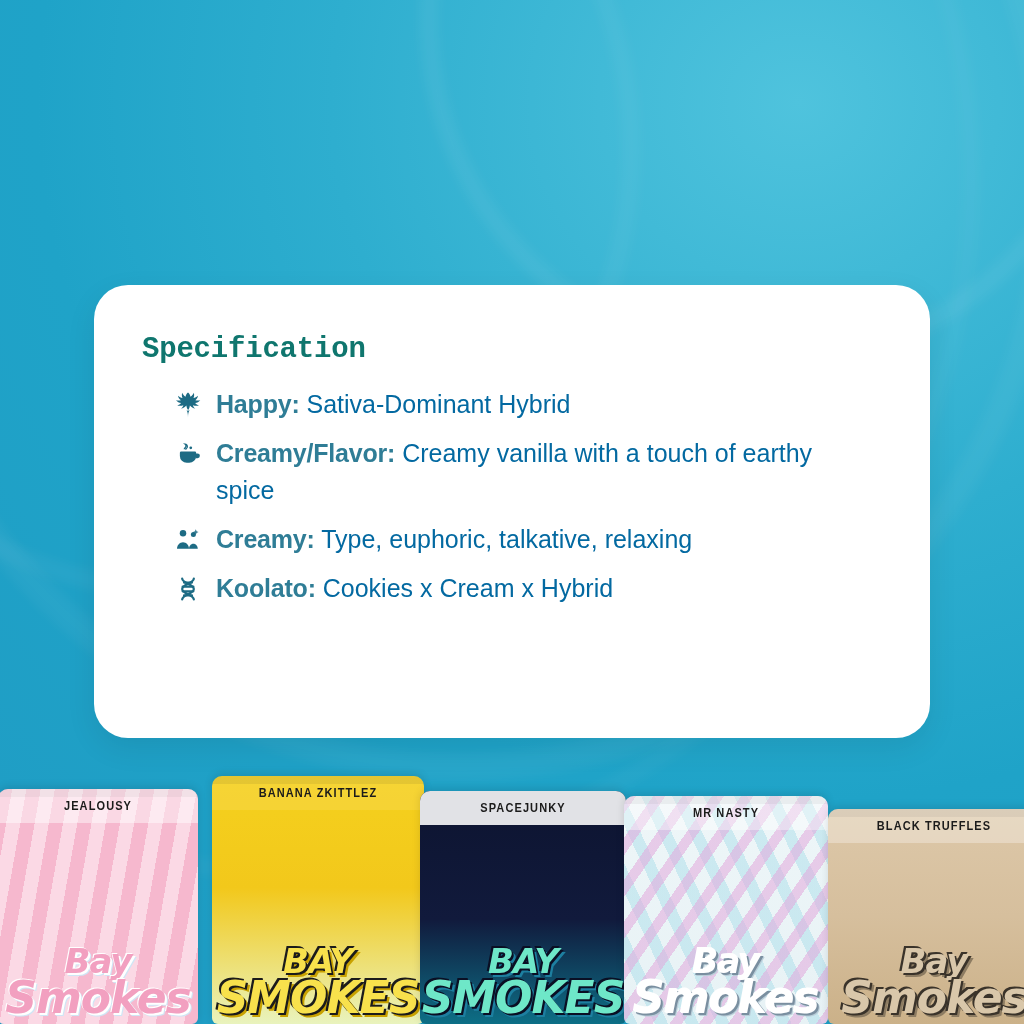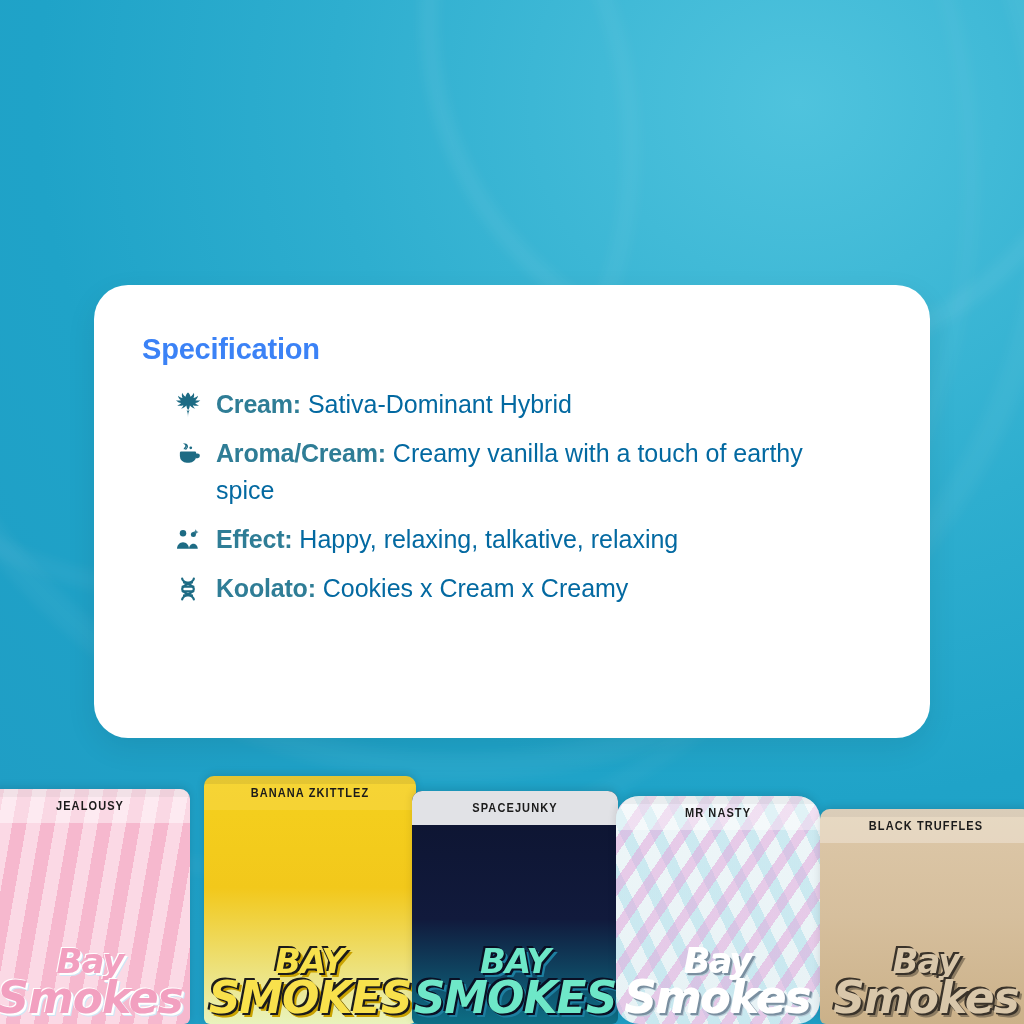--- a/index.html
+++ b/index.html
@@ -40,24 +40,25 @@
     height: 453px;
     background: #ffffff;
     border-radius: 34px;
     box-shadow: 0 10px 30px rgba(0,0,0,0.08);
     padding: 48px 52px 0 46px;
   }
 
   .spec-title {
     font-size: 29px;
     font-weight: bold;
-    color: #3b82f6;
+    color: #0f766e;
     letter-spacing: -0.2px;
     margin-bottom: 20px;
     margin-left: 2px;
+    font-family: Liberation Mono, monospace;
   }
 
   .spec-list { list-style: none; }
 
   .spec-row {
     display: flex;
     align-items: flex-start;
     margin-bottom: 12px;
     padding-left: 28px;
   }
@@ -96,20 +97,21 @@
     width: 1024px;
     height: 250px;
   }
 
   .pouch {
     position: absolute;
     bottom: 0;
     border-radius: 10px 10px 6px 6px;
     overflow: hidden;
     box-shadow: 0 -2px 8px rgba(0,0,0,0.12);
+    margin-left: 8px;
   }
 
   .pouch .top-strip {
     position: absolute;
     top: 0; left: 0; right: 0;
     height: 34px;
     display: flex;
     align-items: center;
     justify-content: center;
     background: rgba(255,255,255,0.30);
@@ -162,21 +164,20 @@
   #pouch-3 .top-strip { background: rgba(255,255,255,0.88); justify-content: center; }
   #pouch-3 .brand { color: #6ee7c8; text-shadow: 2px 2px 0 #0a0f24, -2px -2px 0 #0a0f24, 4px 4px 0 #1d7fa0; }
 
   
   #pouch-4 {
     left: 616px; width: 204px; height: 228px;
     background:
       repeating-linear-gradient(125deg, rgba(226,168,220,0.55) 0 10px, rgba(255,255,255,0.0) 10px 24px),
       repeating-linear-gradient(65deg, rgba(163,219,232,0.45) 0 12px, rgba(255,255,255,0.0) 12px 28px),
       linear-gradient(180deg, #eef6f8 0%, #e7f2f5 100%);
-    border-radius: 23px;
   }
   #pouch-4 .top-strip { background: rgba(255,255,255,0.40); }
   #pouch-4 .brand { color: #ffffff; text-shadow: 2px 2px 0 #7a8fa0, -1px -1px 0 #ffffff, 3px 3px 0 #b9cdd8; }
 
   
   #pouch-5 {
     left: 820px; width: 212px; height: 215px;
     background: linear-gradient(180deg, #ddc8a9 0%, #d6bf9d 50%, #cbb189 100%);
   }
   #pouch-5 .top-strip { background: rgba(255,255,255,0.30); }
@@ -203,68 +204,68 @@
 
     <ul class="spec-list">
 
       <li class="spec-row">
         <span class="spec-icon">
           <svg width="30" height="30" viewBox="0 0 24 24" fill="#1d6b84">
             <path d="M12 22c0-3-.4-4.6-1.1-5.8.6.4 1.3.6 2 .6-1.2-1-2-2.6-2.2-4.4-1 1.3-2.6 2.2-4.4 2.4 1-.6 1.7-1.6 2-2.7-1.5.7-3.3.8-4.9.2 1.3-.2 2.4-.9 3.1-1.9-1.6-.2-3.1-1-4.1-2.3 1.3.5 2.7.5 3.9.1C5 7.3 4.2 6 4 4.6c1 1 2.3 1.6 3.6 1.7-.6-1.3-.7-2.8-.2-4.2.5 1.4 1.4 2.5 2.6 3.2.3-1.3 1-2.5 2-3.3 1 .8 1.7 2 2 3.3 1.2-.7 2.1-1.8 2.6-3.2.5 1.4.4 2.9-.2 4.2 1.3-.1 2.6-.7 3.6-1.7-.2 1.4-1 2.7-2.1 3.6 1.2.4 2.6.4 3.9-.1-1 1.3-2.5 2.1-4.1 2.3.7 1 1.8 1.7 3.1 1.9-1.6.6-3.4.5-4.9-.2.3 1.1 1 2.1 2 2.7-1.8-.2-3.4-1.1-4.4-2.4-.2 1.8-1 3.4-2.2 4.4.7 0 1.4-.2 2-.6C12.4 17.4 12 19 12 22z"></path>
           </svg>
         </span>
         <span class="spec-text">
-          <span class="spec-label">Cream:</span>
+          <span class="spec-label">Happy:</span>
           <span class="spec-value">Sativa-Dominant Hybrid</span>
         </span>
       </li>
 
 
       <li class="spec-row">
         <span class="spec-icon">
           <svg width="30" height="30" viewBox="0 0 24 24" fill="#1d6b84">
             <path d="M6.5 10h11a1 1 0 0 1 1 1v2.5A5.5 5.5 0 0 1 13 19h-2a5.5 5.5 0 0 1-5.5-5.5V11a1 1 0 0 1 1-1z"></path>
             <path d="M18 11.5h1.6a1.9 1.9 0 0 1 0 3.8H18z"></path>
             <path d="M9 8.2c0-1.1 1.4-1.4 1.4-2.6 0-.6-.3-1.1-.8-1.5.9.1 1.9.9 1.9 2 0 1.2-1.3 1.6-1.3 2.4" stroke="#1d6b84" stroke-width="1" fill="none"></path>
             <circle cx="14.2" cy="7" r="1.1"></circle>
           </svg>
         </span>
         <span class="spec-text">
-          <span class="spec-label">Aroma/Cream:</span>
+          <span class="spec-label">Creamy/Flavor:</span>
           <span class="spec-value">Creamy vanilla with a touch of earthy spice</span>
         </span>
       </li>
 
       <li class="spec-row">
         <span class="spec-icon">
           <svg width="30" height="30" viewBox="0 0 24 24" fill="#1d6b84">
             <circle cx="8" cy="6.5" r="2.6"></circle>
             <path d="M3.2 19c0-2.9 2.2-5.2 4.8-5.2S12.8 16.1 12.8 19z"></path>
             <circle cx="16.3" cy="7.6" r="2"></circle>
             <path d="M12.8 19c0-2.2 1.6-4 3.5-4s3.5 1.8 3.5 4z"></path>
             <path d="M18.2 3.4l.7 1.5 1.5.7-1.5.7-.7 1.5-.7-1.5-1.5-.7 1.5-.7z" opacity="0.85"></path>
           </svg>
         </span>
         <span class="spec-text">
-          <span class="spec-label">Effect:</span>
-          <span class="spec-value">Happy, relaxing, talkative, relaxing</span>
+          <span class="spec-label">Creamy:</span>
+          <span class="spec-value">Type, euphoric, talkative, relaxing</span>
         </span>
       </li>
 
       <li class="spec-row">
         <span class="spec-icon">
           <svg width="28" height="28" viewBox="0 0 24 24" fill="none" stroke="#1d6b84" stroke-width="1.9" stroke-linecap="round">
             <path d="M7 3c0 4 10 5 10 9s-10 5-10 9"></path>
             <path d="M17 3c0 4-10 5-10 9s10 5 10 9"></path>
             <path d="M8.6 6.5h6.8M7.4 10h9.2M7.4 14h9.2M8.6 17.5h6.8"></path>
           </svg>
         </span>
         <span class="spec-text">
           <span class="spec-label">Koolato:</span>
-          <span class="spec-value">Cookies x Cream x Creamy</span>
+          <span class="spec-value">Cookies x Cream x Hybrid</span>
         </span>
       </li>
 
     </ul>
   </div>
 
   <div class="pouches">
 
     <div class="pouch" id="pouch-1">
       <div class="seal"></div>

